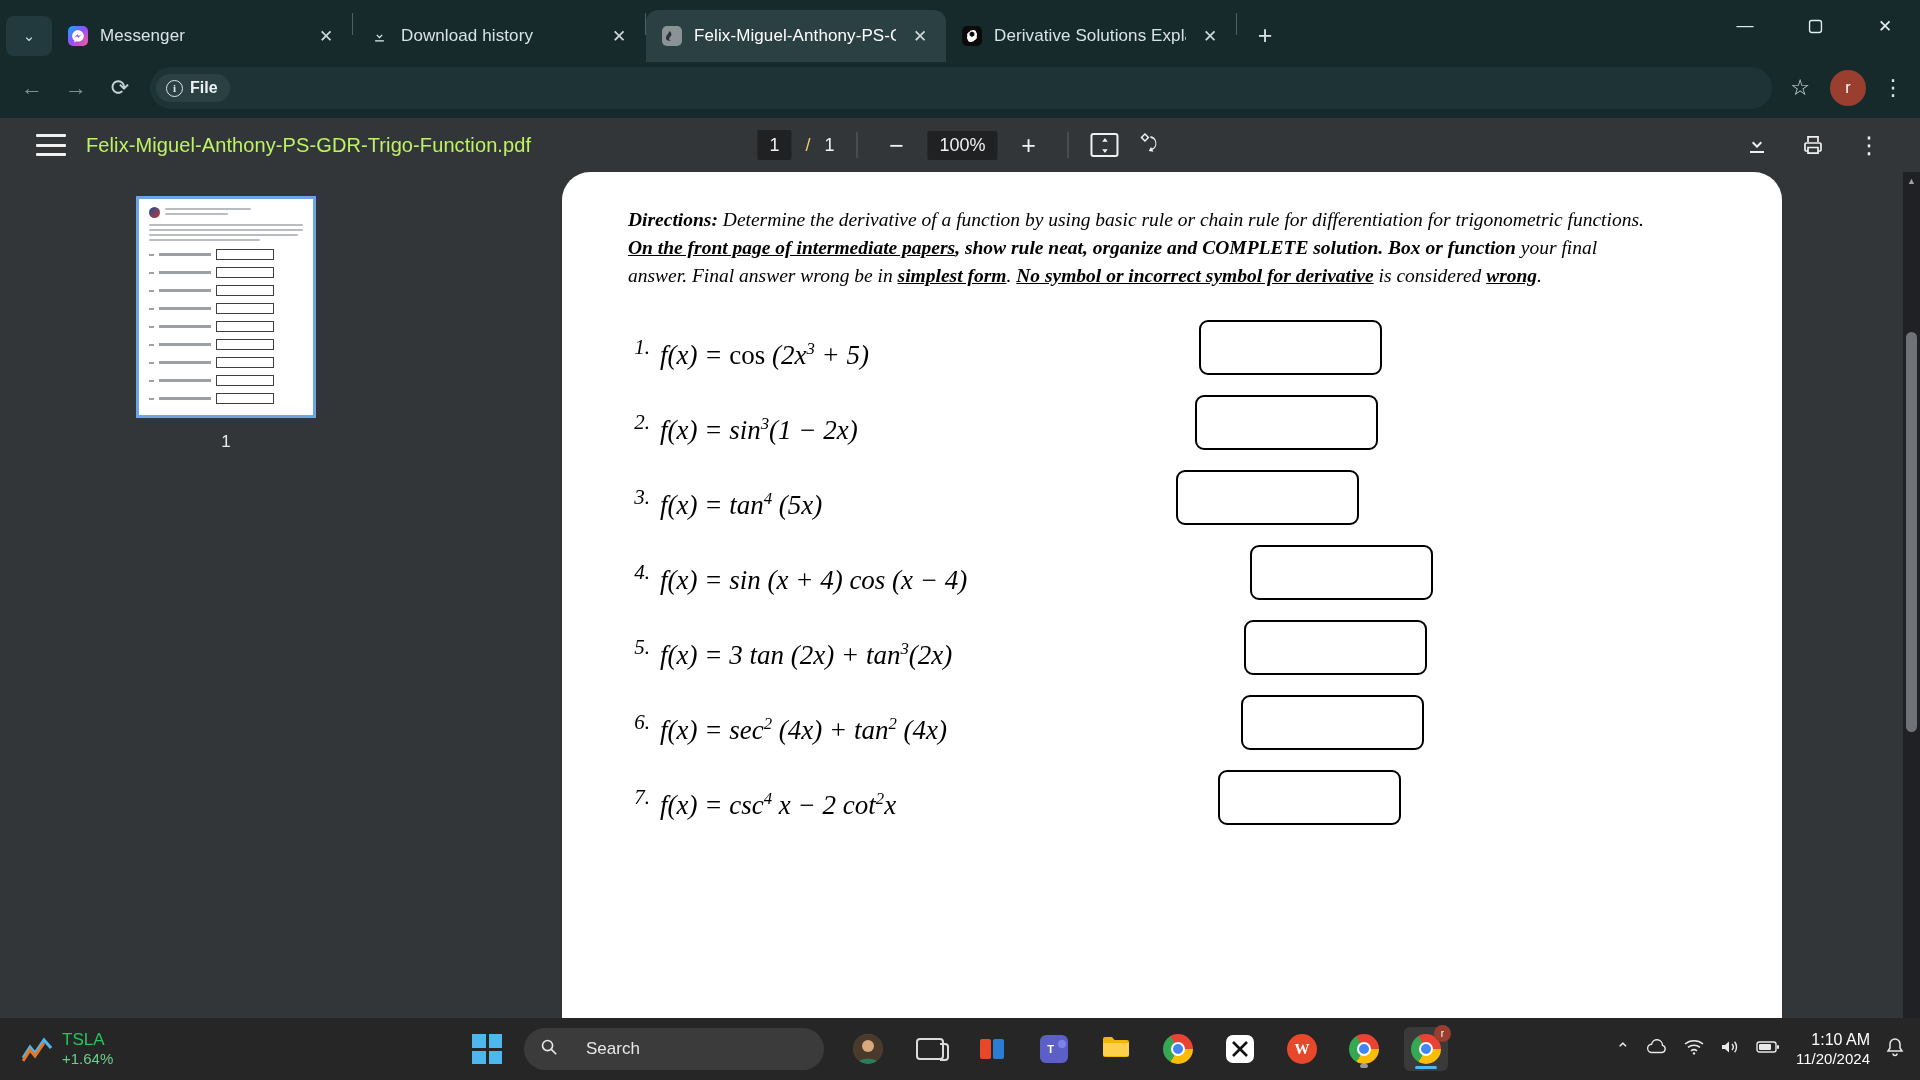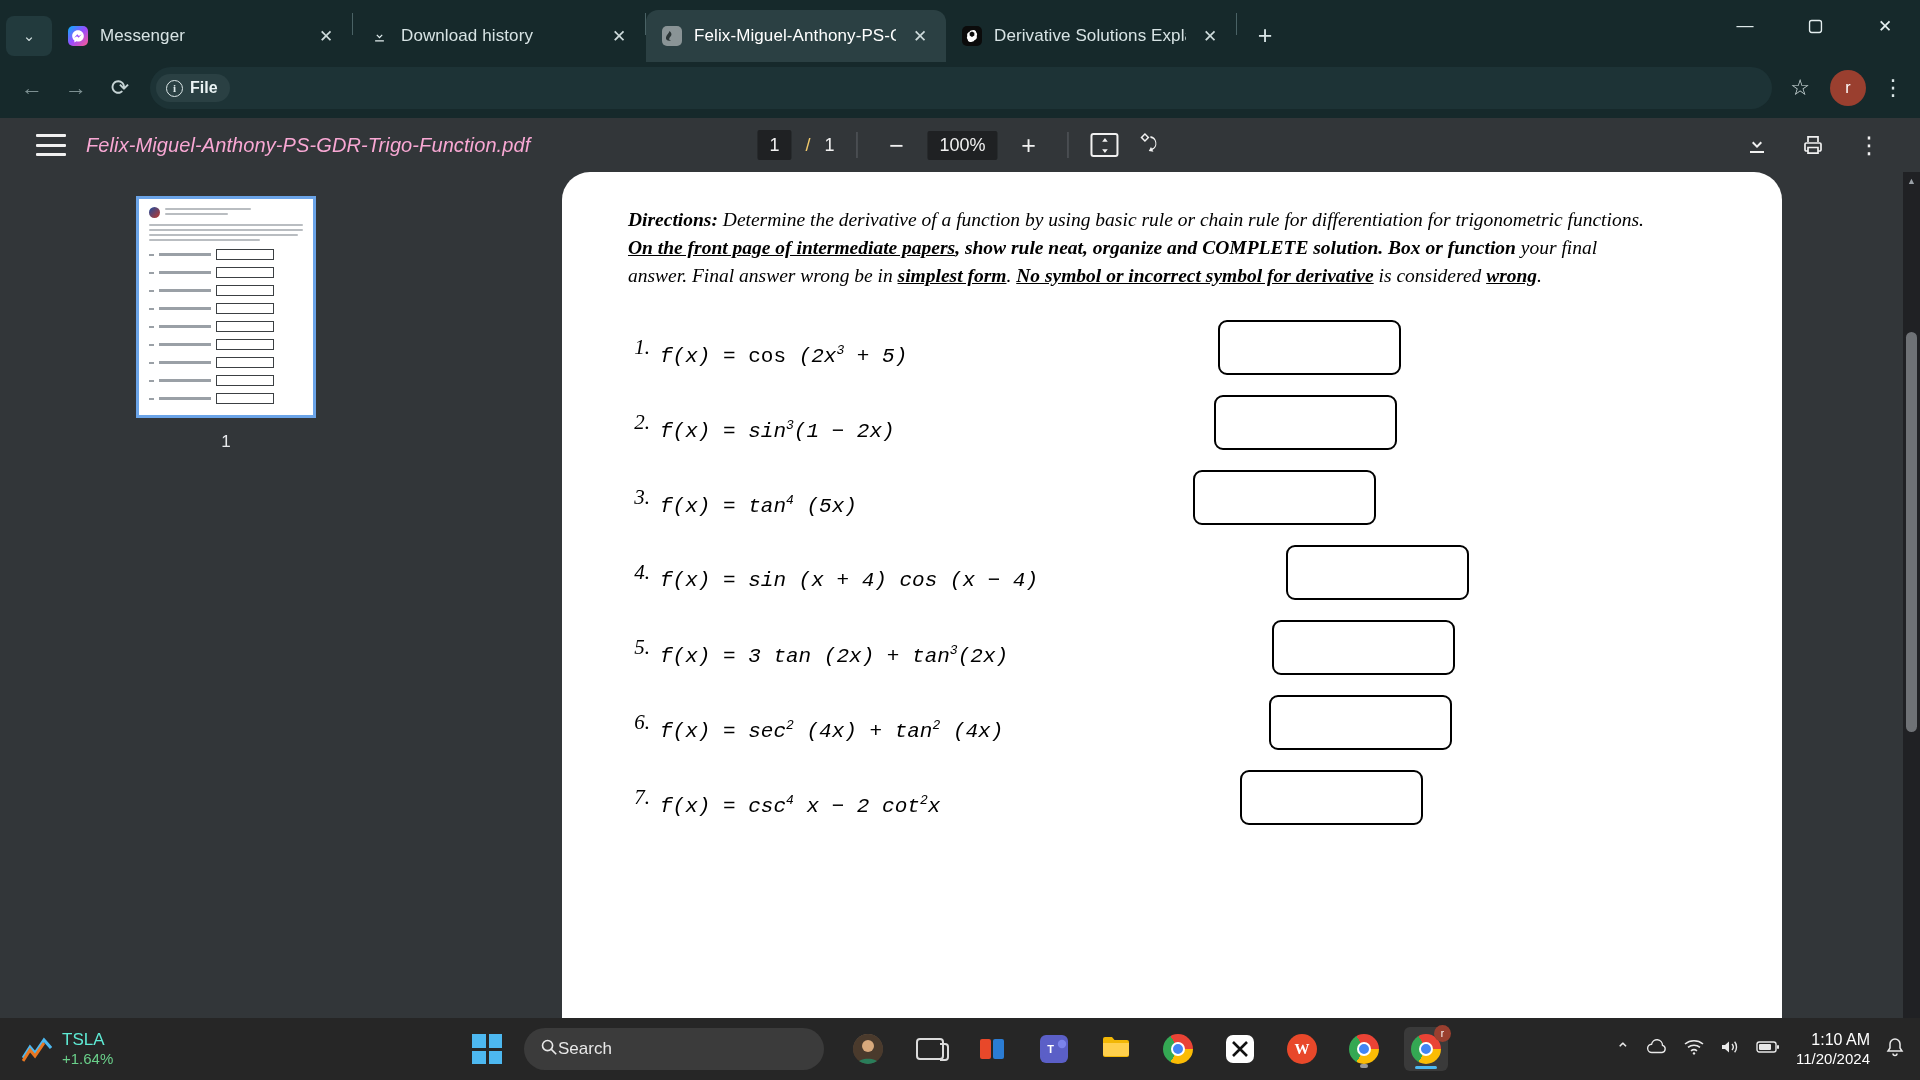--- a/index.html
+++ b/index.html
@@ -167,21 +167,21 @@
   .pdf-toolbar {
     height: 54px; background: #323639;
     display: flex; align-items: center;
     padding: 0 20px;
     color: #f1f1f1;
     flex: 0 0 54px;
   }
   .hamburger { width: 30px; height: 22px; display: flex; flex-direction: column;
     justify-content: space-between; margin-right: 20px; cursor: pointer; margin-left: 16px; }
   .hamburger span { display: block; height: 3px; background: #f1f1f1; border-radius: 1px; }
-  .pdf-title { font-size: 20px; color: #f9a8d4; letter-spacing: .1px; font-style: italic; }
+  .pdf-title { font-size: 20px; color: #bef264; letter-spacing: .1px; }
   .pdf-center { position: absolute; left: 50%; transform: translateX(-50%);
     display: flex; align-items: center; gap: 14px; }
   .pageinput {
     background: #1f2123; color: #f1f1f1;
     width: 34px; height: 30px; border: none;
     text-align: center; font-size: 18px; border-radius: 2px;
     font-family: "Liberation Sans", sans-serif;
   }
   .pagesep { color: #f1c96b; font-size: 18px; }
   .pagecount { color: #f1f1f1; font-size: 18px; }
@@ -257,22 +257,22 @@
     margin-bottom: 20px;
     position: relative;
   }
   .prob .pnum {
     font-family: "Liberation Serif", serif;
     font-style: italic; font-size: 21px;
     width: 34px; flex: 0 0 34px; text-align: right; padding-right: 10px;
     color: #000;
   }
   .prob .pexpr {
-    font-family: Liberation Mono, monospace;
-    font-size: 21px; font-style: italic;
+    font-family: Liberation Serif, serif;
+    font-size: 27px; font-style: italic;
     color: #000; white-space: nowrap;
     flex: 0 0 auto;
     margin-top: 16px;
   }
   .prob .pexpr .rom { font-style: normal; }
   .prob .pexpr sup { font-size: 0.62em; vertical-align: super; }
   .prob .ansbox {
     border: 2.4px solid #000;
     border-radius: 9px;
     height: 55px;
@@ -305,32 +305,32 @@
     display: flex; align-items: center;
     color: #fff;
     z-index: 40;
   }
   .tb-widget { display: flex; align-items: center; gap: 10px; padding-left: 22px; width: 300px; }
   .tb-widget .stockicon {
     width: 30px; height: 26px;
     position: relative;
   }
   .tb-widget .stocktext { line-height: 1.2; }
-  .tb-widget .sym { font-size: 17px; color: #5eead4; }
+  .tb-widget .sym { font-size: 17px; color: #22c55e; }
   .tb-widget .chg { font-size: 15px; color: #6ad08a; }
 
   .tb-center { position: absolute; left: 50%; transform: translateX(-50%);
     display: flex; align-items: center; gap: 10px; }
   .win-logo { width: 30px; height: 30px; display: grid;
     grid-template-columns: 1fr 1fr; grid-template-rows: 1fr 1fr; gap: 3px; cursor: pointer; }
   .win-logo i { background: #4db8f0; display: block; }
   .searchpill {
     width: 300px; height: 42px;
     background: #3b3b3b; border-radius: 21px;
-    display: flex; align-items: center; gap: 0;
+    display: flex; align-items: center; gap: 28px;
     padding: 0 16px; margin: 0 12px;
     cursor: text;
   }
   .searchpill .mag { font-size: 18px; color: #e8e8e8; }
   .searchpill .sph { font-size: 17px; color: #e8e8e8; }
   .tb-icons { display: flex; align-items: center; gap: 18px; }
   .tbi {
     width: 44px; height: 44px;
     display: flex; align-items: center; justify-content: center;
     border-radius: 6px; cursor: pointer; position: relative;

